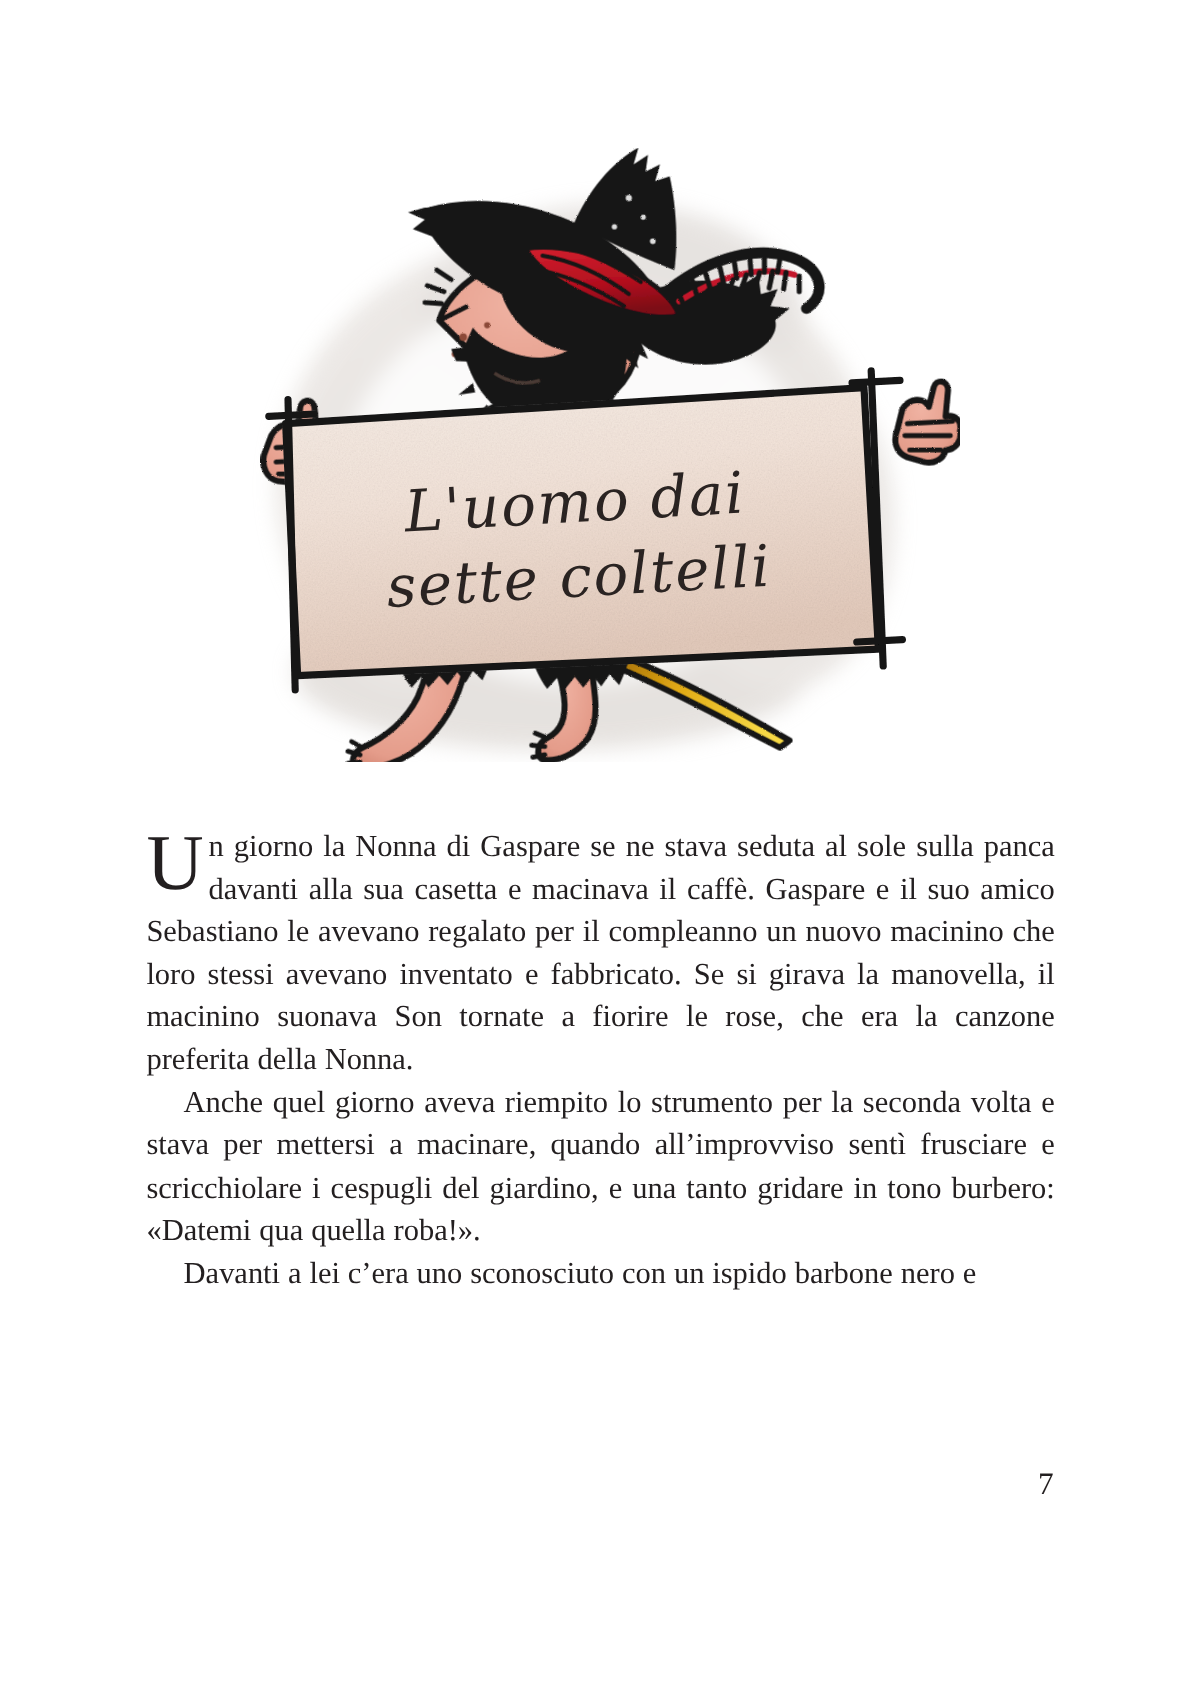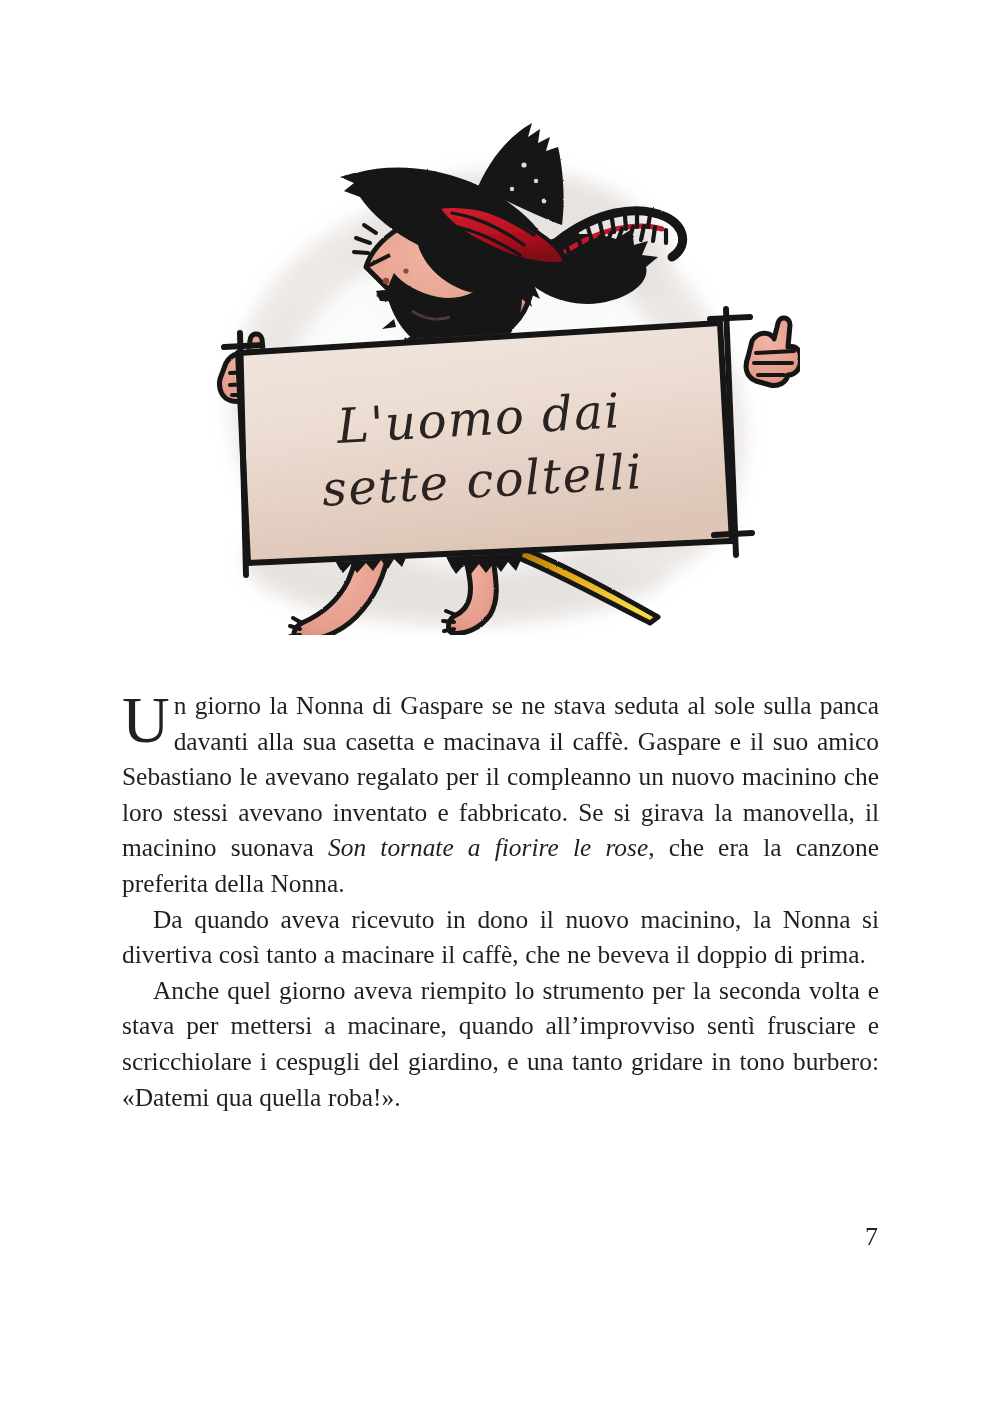--- a/index.html
+++ b/index.html
@@ -56,21 +56,20 @@
   .dropcap {
     float: left;
     font-size: 66px;
     line-height: 60px;
     padding-right: 4px;
     margin-top: 2px;
     font-family: "Liberation Serif", "DejaVu Serif", serif;
     font-weight: 400;
   }
   .it {
-    font-style: italic;
   }
 
   
   .folio {
     position: absolute;
     left: 0;
     top: 1222px;
     width: 878px;
     text-align: right;
     font-size: 26px;
@@ -319,21 +318,21 @@
         <text x="300" y="392" text-anchor="middle" font-family="'DejaVu Serif','Liberation Serif',serif" font-size="48" font-style="italic" fill="#2b2522" letter-spacing="1.5">sette coltelli</text>
       </g>
     </g>
   </svg>
 </div>
 
 <div class="textblock">
 
   <p class="para first"><span class="dropcap">U</span><span>n giorno la Nonna di Gaspare se ne stava seduta al sole sulla panca davanti alla sua casetta e macinava il caffè. Gaspare e il suo amico Sebastiano le avevano regalato per il compleanno un nuovo macinino che loro stessi avevano inventato e fabbricato. Se si girava la manovella, il macinino suonava </span><span class="it">Son tornate a fiorire le rose</span><span>, che era la canzone preferita della Nonna.</span></p>
 
-  <p class="para"><span>Da quando aveva ricevuto in dono il nuovo macinino, la Nonna si divertiva così tanto a macinare il caffè, che ne beveva il doppio di prima.</span></p>
 
   <p class="para"><span>Anche quel giorno aveva riempito lo strumento per la seconda volta e stava per mettersi a macinare, quando all’improvviso sentì frusciare e scricchiolare i cespugli del giardino, e una tanto gridare in tono burbero: «Datemi qua quella roba!».</span></p>
 
 
+  <p class="para"><span>Davanti a lei c’era uno sconosciuto con un ispido barbone nero e</span></p>
 
 </div>
 
 <div class="folio">7</div>
 
 </body></html>

